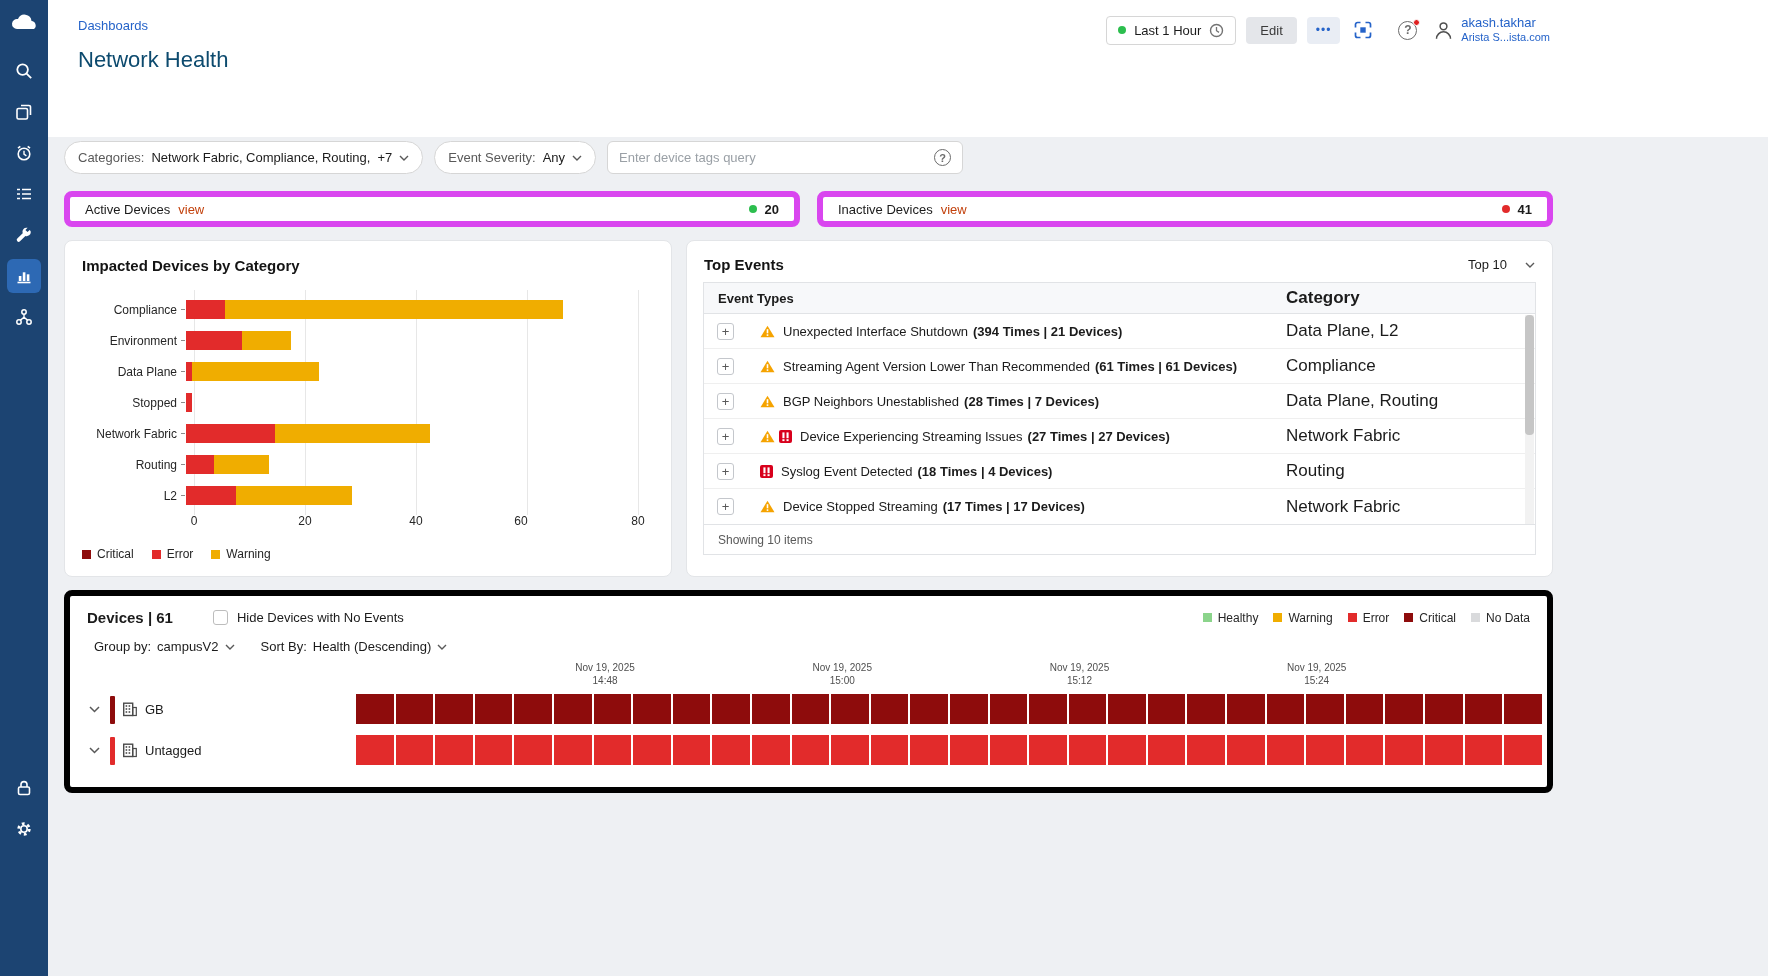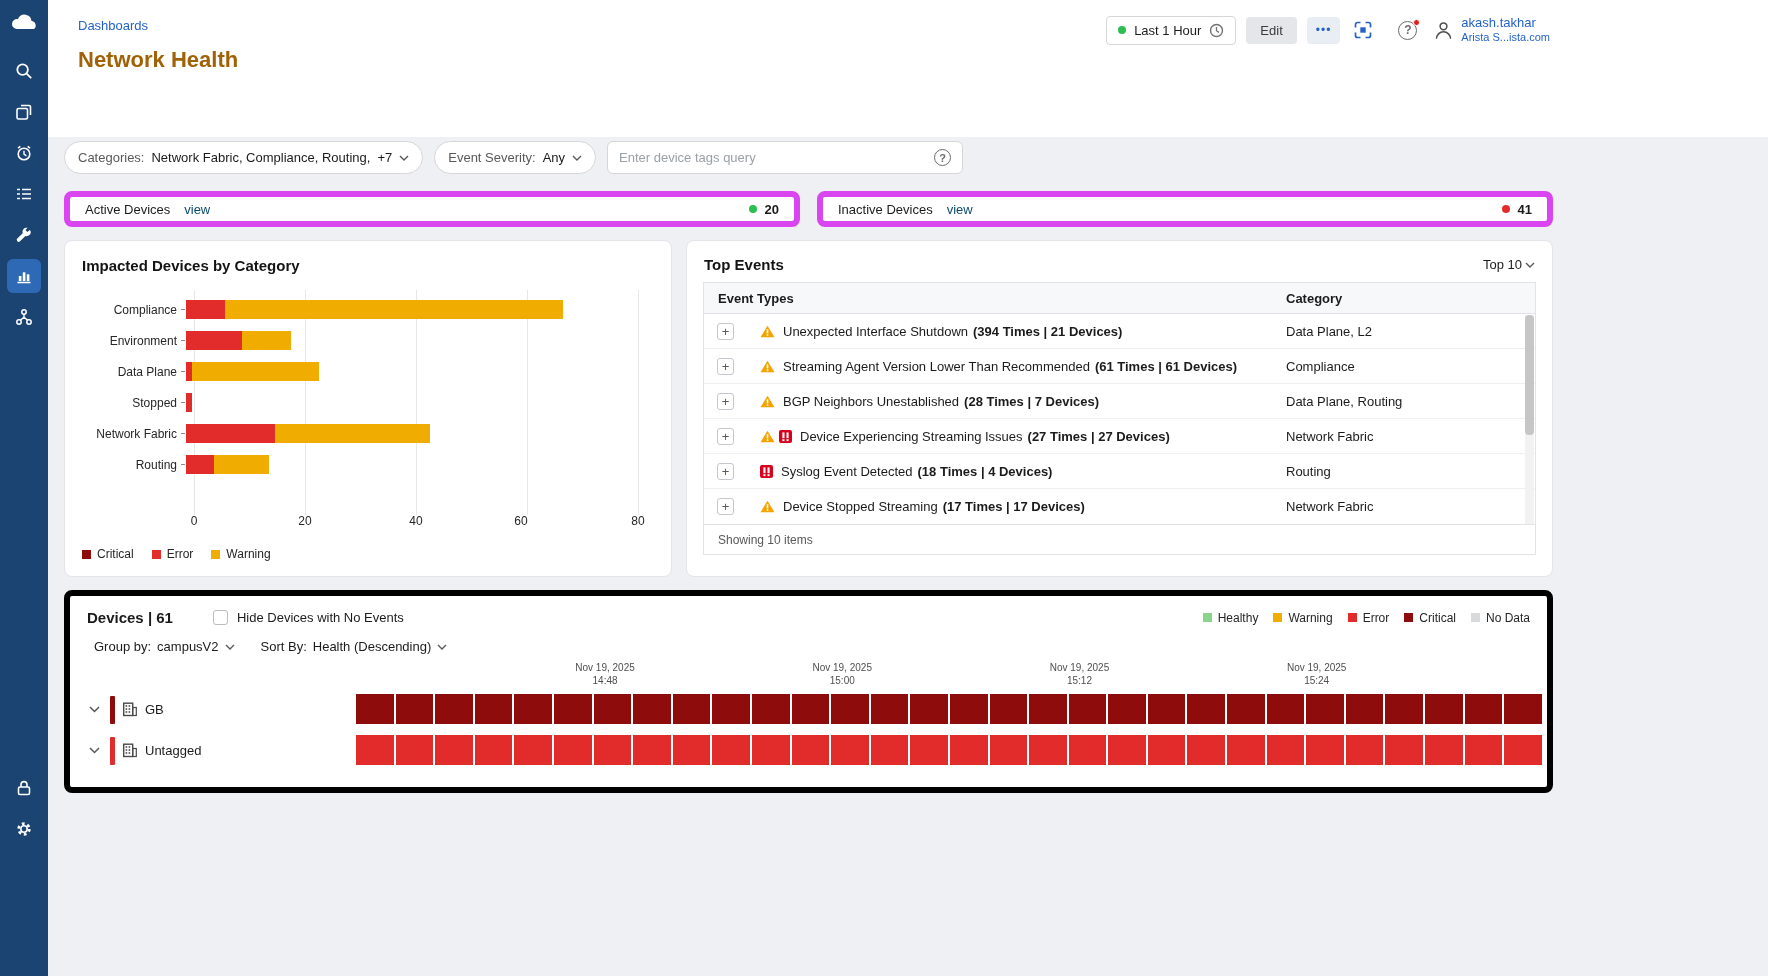--- a/index.html
+++ b/index.html
@@ -11,21 +11,21 @@
 .sidebar{width:48px;background:#1c4472;flex-shrink:0;display:flex;flex-direction:column;align-items:center;padding-bottom:123px}
 .logo{margin-top:12px;margin-bottom:22px;cursor:pointer}
 .nav-item{width:34px;height:34px;margin-bottom:7px;border-radius:6px;display:flex;align-items:center;justify-content:center;cursor:pointer}
 .nav-item.active{background:#2d69b4}
 .side-spacer{flex:1}
 
 
 .main{flex:1;display:flex;flex-direction:column;min-width:0}
 .topbar{height:137px;background:#fff;position:relative;padding:16px 0 4px 30px;flex-shrink:0}
 .breadcrumb{font-size:13px;color:#2563c9;cursor:pointer;display:inline-block}
-.page-title{font-size:22px;font-weight:700;margin-top:13px;color:#a16207}
+.page-title{font-size:22px;font-weight:400;margin-top:13px;color:#0c4a6e}
 .page-subtitle{font-size:14px;color:#3d3d3d;margin-top:15px}
 .topbar-actions{position:absolute;top:15px;right:218px;display:flex;align-items:center;gap:10px}
 .btn{display:flex;align-items:center;cursor:pointer;font-size:13px}
 .btn-time{gap:8px;height:29px;padding:0 11px;background:#fff;border:1px solid #d6d6d6;border-radius:4px}
 .gdot{width:8px;height:8px;border-radius:50%}
 .btn-edit{height:27px;padding:0 14px;background:#e4e6ea;border-radius:4px;color:#3a3a3a}
 .btn-more{height:27px;padding:0 9px;background:#e9edf4;border-radius:4px;color:#2563c9;font-size:12px;letter-spacing:1px}
 .icon-btn{cursor:pointer;margin-left:4px}
 .help-wrap{position:relative;margin-left:16px;cursor:pointer}
 .q-circle{width:19px;height:19px;border:1.6px solid #6b6b6b;border-radius:50%;color:#6b6b6b;font-size:12px;font-weight:700;display:flex;align-items:center;justify-content:center}
@@ -39,21 +39,21 @@
 .filter-row{display:flex;gap:11px;align-items:center}
 .chip{display:flex;align-items:center;gap:7px;height:33px;padding:0 13px;background:#fff;border:1px solid #d6d6d6;border-radius:17px;font-size:13px;cursor:pointer}
 .chip .lbl{color:#595959}
 .tags-box{width:356px;height:33px;background:#fff;border:1px solid #d6d6d6;border-radius:6px;display:flex;align-items:center;padding:0 11px;gap:8px}
 .tags-box input{flex:1;border:none;outline:none;font-size:13px;color:#1b1b1b;background:transparent}
 .tags-box input::placeholder{color:#9aa0a6}
 .q-small{width:17px;height:17px;border:1.4px solid #6b6b6b;border-radius:50%;color:#6b6b6b;font-size:11px;font-weight:700;display:flex;align-items:center;justify-content:center;flex-shrink:0;cursor:pointer}
 
 .stats-row{display:flex;gap:17px;margin-top:17px;width:1489px}
 .stat-card{flex:1;height:36px;background:#fff;border:6px solid #d946ef;border-radius:8px;display:flex;align-items:center;padding:0 15px;font-size:13px}
-.stat-link{color:#0c4a6e;margin-left:14px;cursor:pointer}
+.stat-link{color:#c2410c;margin-left:8px;cursor:pointer}
 .stat-right{margin-left:auto;display:flex;align-items:center;gap:8px}
 .stat-count{font-weight:700}
 
 .panels-row{display:flex;gap:14px;margin-top:13px;width:1489px}
 .panel{background:#fff;border:1px solid #e3e5e8;border-radius:8px}
 .panel-chart{width:608px;height:337px;padding:16px 17px}
 .panel-title{font-size:15px;font-weight:700;color:#141414}
 
 
 .chart-wrap{margin-top:20px}
@@ -66,26 +66,26 @@
 .chart-track::before{content:"";position:absolute;left:-5px;top:9px;width:4px;height:1px;background:#8c8c8c}
 .chart-xticks{position:relative;margin-left:112px;height:17px;margin-top:3px}
 .xtick{position:absolute;transform:translateX(-50%);font-size:12px;color:#262626;top:0}
 .chart-legend{display:flex;gap:18px;margin-top:16px;align-items:center}
 .leg-item{display:flex;align-items:center;font-size:12px;color:#262626}
 .leg-sq{width:9px;height:9px;margin-right:6px;display:inline-block}
 
 
 .panel-events{flex:1;height:337px;display:flex;flex-direction:column}
 .events-head{display:flex;justify-content:space-between;align-items:center;padding:15px 17px 9px}
-.top-selector{display:flex;align-items:center;gap:3px;font-size:13px;cursor:pointer}
+.top-selector{display:flex;align-items:center;gap:18px;font-size:13px;cursor:pointer}
 .events-table{margin:0 16px;border:1px solid #e1e3e6;position:relative;background:#fff}
 .et-header{display:flex;height:31px;background:#f7f8fa;border-bottom:1px solid #e1e3e6;align-items:center;font-size:13px;font-weight:700}
 .et-main{flex:1;display:flex;align-items:center;min-width:0}
 .hcell{padding-left:14px}
-.et-cat{width:249px;flex-shrink:0;font-size:13px}
+.et-cat{width:249px;flex-shrink:0;font-size:17px}
 .et-row{display:flex;height:35px;align-items:center;border-bottom:1px solid #efefef;font-size:13px;cursor:pointer}
 .et-row:last-child{border-bottom:none}
 .expand-btn{width:17px;height:17px;border:1px solid #c4c7cc;border-radius:3px;display:flex;align-items:center;justify-content:center;color:#595959;font-size:13px;line-height:1;margin-left:13px;cursor:pointer;background:#fff;flex-shrink:0}
 .ev-icons{display:flex;align-items:center;gap:4px;margin-left:26px}
 .ev-name{margin-left:8px;white-space:nowrap}
 .ev-stats{margin-left:5px;font-weight:700;white-space:nowrap}
 .et-footer{height:30px;border-top:1px solid #e1e3e6;display:flex;align-items:center;padding-left:14px;font-size:12px;color:#595959}
 .et-scrollbar{position:absolute;top:32px;right:1px;width:9px;height:209px;background:#f2f2f2}
 .et-thumb{position:absolute;top:0;right:0;width:9px;height:120px;background:#c6c6c6;border-radius:4px;cursor:pointer}
 
@@ -333,20 +333,27 @@
                   <div class="chart-track">
                     <div class="bar-seg" style="width: 88.8px; background: rgb(226, 43, 43);"></div>
                     <div class="bar-seg" style="width: 155.4px; background: rgb(240, 173, 0);"></div>
                   </div>
                 </div>
                 <div class="chart-row">
                   <div class="chart-label">Routing</div>
                   <div class="chart-track">
                     <div class="bar-seg" style="width: 27.75px; background: rgb(226, 43, 43);"></div>
                     <div class="bar-seg" style="width: 55.5px; background: rgb(240, 173, 0);"></div>
+                  </div>
+                </div>
+                <div class="chart-row">
+                  <div class="chart-label">L2</div>
+                  <div class="chart-track">
+                    <div class="bar-seg" style="width: 49.95px; background: rgb(226, 43, 43);"></div>
+                    <div class="bar-seg" style="width: 116.55px; background: rgb(240, 173, 0);"></div>
                   </div>
                 </div>
               </div>
           </div>
           <div class="chart-xticks" id="chart-xticks">
               <span class="xtick" style="left: 0px;">0</span>
               <span class="xtick" style="left: 111px;">20</span>
               <span class="xtick" style="left: 222px;">40</span>
               <span class="xtick" style="left: 327px;">60</span>
               <span class="xtick" style="left: 444px;">80</span>

